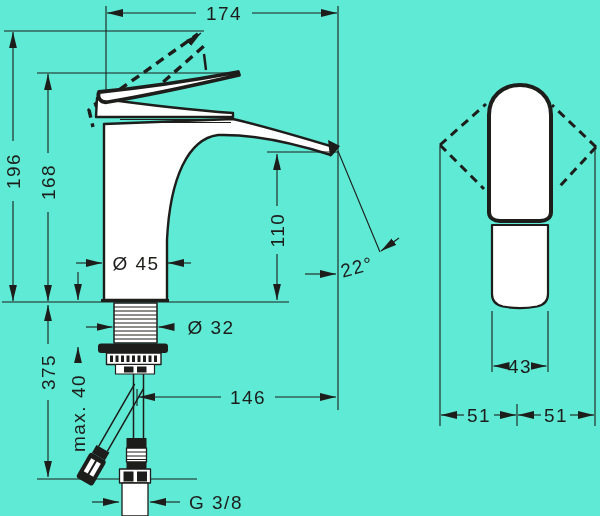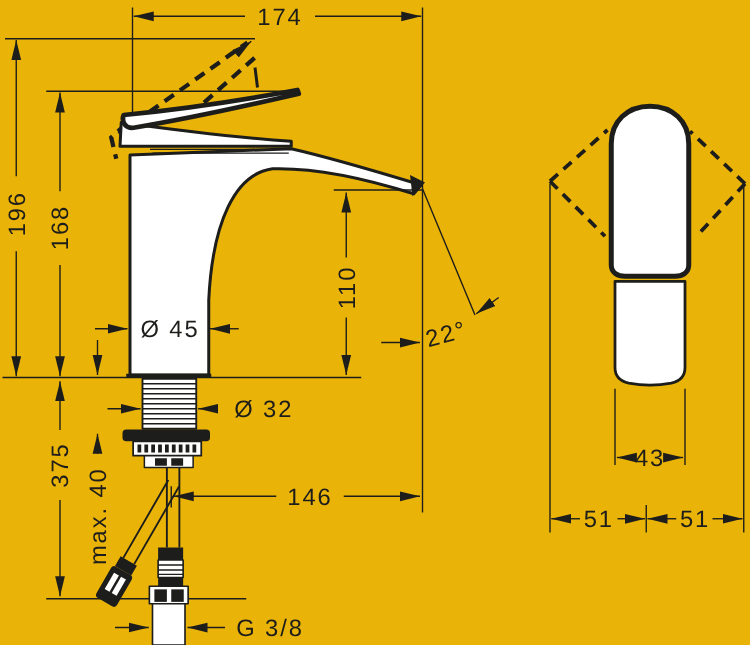--- a/index.html
+++ b/index.html
@@ -1,16 +1,16 @@
 <!DOCTYPE html>
 <html><head>
 <meta charset="utf-8">
 <style>
   html,body{margin:0;padding:0;background:#ffffff;}
-  .canvas{position:relative;width:600px;height:516px;background:#eab308;overflow:hidden;}
+  .canvas{position:relative;width:600px;height:516px;background:#5eead4;overflow:hidden;}
   svg{display:block;}
   .s1{stroke:#1d1d1b;stroke-width:1.1;fill:none;}
   .s15{stroke:#1d1d1b;stroke-width:1.5;fill:none;}
   .prod{fill:#ffffff;stroke:#1d1d1b;stroke-width:2.4;stroke-linejoin:round;}
   .thick{stroke-width:3.8;}
   .blk{fill:#1d1d1b;stroke:none;}
   .wht{fill:#ffffff;stroke:none;}
   .dashLever{stroke:#1d1d1b;stroke-width:3.4;fill:none;stroke-dasharray:9 6;stroke-linecap:butt;}
   .dashDiam{stroke:#1d1d1b;stroke-width:3;fill:none;stroke-dasharray:8.5 6;}
   .dim{stroke:#1d1d1b;stroke-width:1.1;fill:none;}

